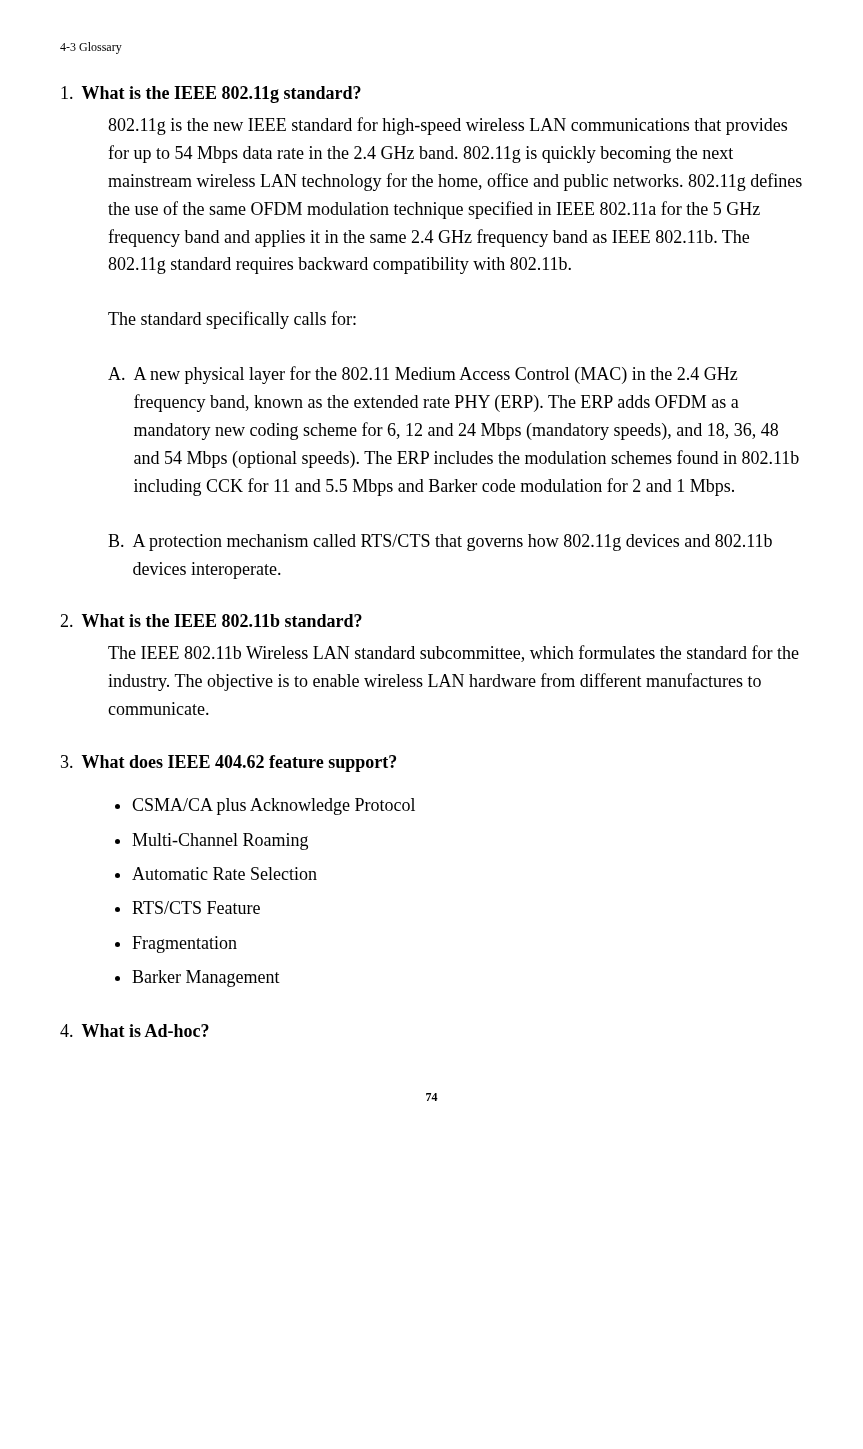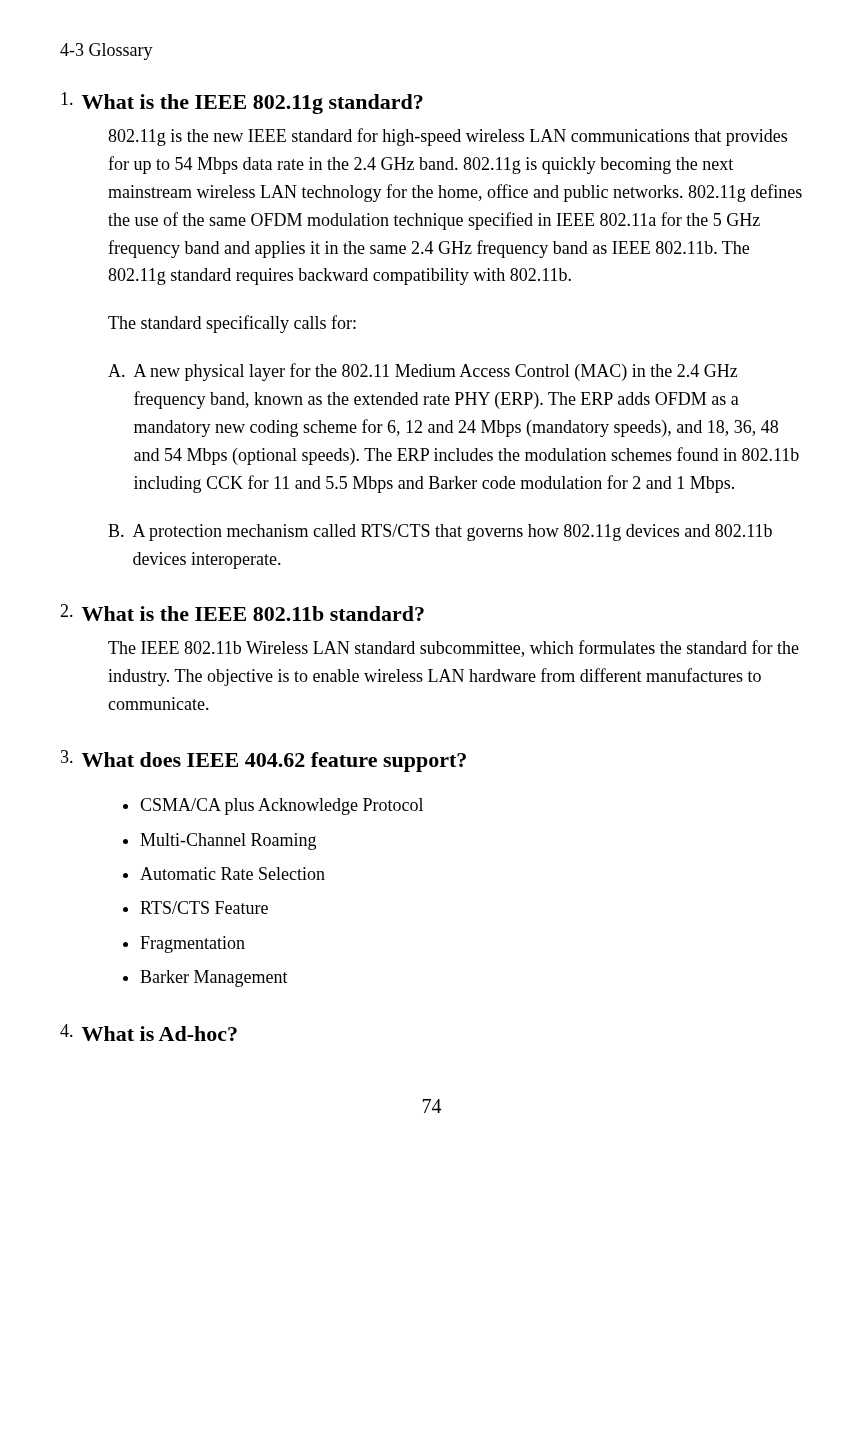--- a/index.html
+++ b/index.html
@@ -10,55 +10,56 @@
     body {
       width: 863px;
       min-height: 1449px;
       background: #ffffff;
       font-family: "Times New Roman", Times, serif;
       font-size: 18px;
       color: #000000;
       padding: 40px 60px 60px 60px;
     }
     .page-header {
-      font-size: 18px;
+      font-size: 12px;
       margin-bottom: 28px;
     }
     .section {
       margin-bottom: 28px;
     }
     .section-title {
       font-weight: bold;
-      font-size: 22px;
+      font-size: 18px;
       margin-bottom: 8px;
     }
     .section-number {
       display: inline;
     }
     .section-body {
       margin-left: 48px;
       line-height: 1.55;
     }
     .subsection {
-      margin-top: 20px;
+      margin-top: 27px;
     }
     .bullet-list {
-      margin-left: 32px;
+      margin-left: 24px;
       margin-top: 8px;
       margin-bottom: 8px;
       list-style-type: disc;
       line-height: 1.8;
     }
     .bullet-list li {
       margin-bottom: 2px;
     }
     .page-footer {
       text-align: center;
       margin-top: 40px;
-      font-size: 20px;
+      font-size: 12px;
+      font-weight: bold;
     }
     .section-heading-row {
       display: flex;
       flex-direction: row;
       gap: 8px;
     }
   </style>
 </head>
 <body>
 

